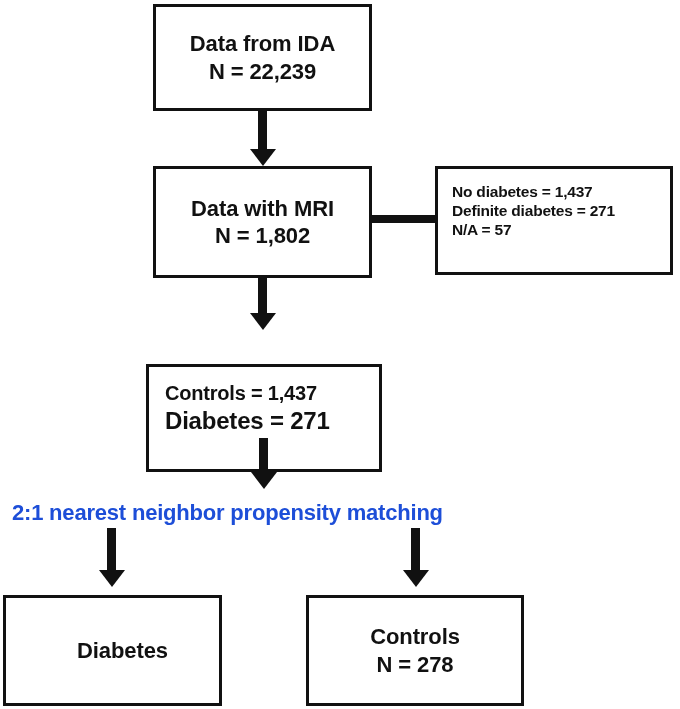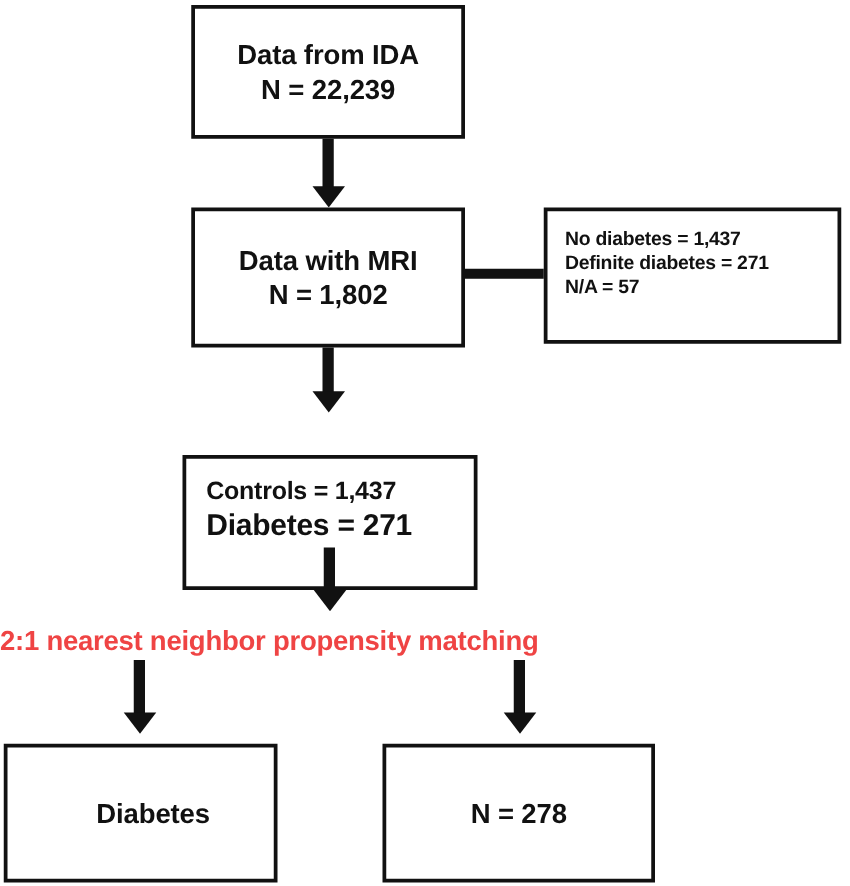--- a/index.html
+++ b/index.html
@@ -49,25 +49,25 @@
   #box-data-source { left: 153px; top: 4px; width: 219px; height: 107px; }
   #box-cases-mri   { left: 153px; top: 166px; width: 219px; height: 112px; }
   #box-breakdown   { left: 435px; top: 166px; width: 238px; height: 109px; padding: 13px 0 0 14px; }
   #box-groups      { left: 146px; top: 330px; width: 236px; height: 108px; padding: 14px 0 0 16px; margin-top: 34px; }
   #box-diabetes    { left: 3px;  top: 595px; width: 219px; height: 111px; padding-left: 20px; }
   #box-controls    { left: 306px; top: 595px; width: 218px; height: 111px; }
 
   
   #matching-caption {
     position: absolute;
-    left: 0;
+    left: 12px;
     top: 500px;
     font-size: 22px;
     font-weight: bold;
-    color: #ef4444;
+    color: #1d4ed8;
     white-space: nowrap;
     letter-spacing: -0.2px;
   }
 
   
   .shaft {
     position: absolute;
     background: #111111;
     width: 9px;
   }
@@ -146,16 +146,17 @@
   <div class="arrowhead" id="head-4"></div>
 
   <div class="shaft" id="shaft-5"></div>
   <div class="arrowhead" id="head-5"></div>
 
   <div class="box big" id="box-diabetes">
     <div class="line">Diabetes</div>
   </div>
 
   <div class="box big" id="box-controls">
+    <div class="line">Controls</div>
     <div class="line">N = 278</div>
   </div>
 
 </div>
 
 </body></html>

